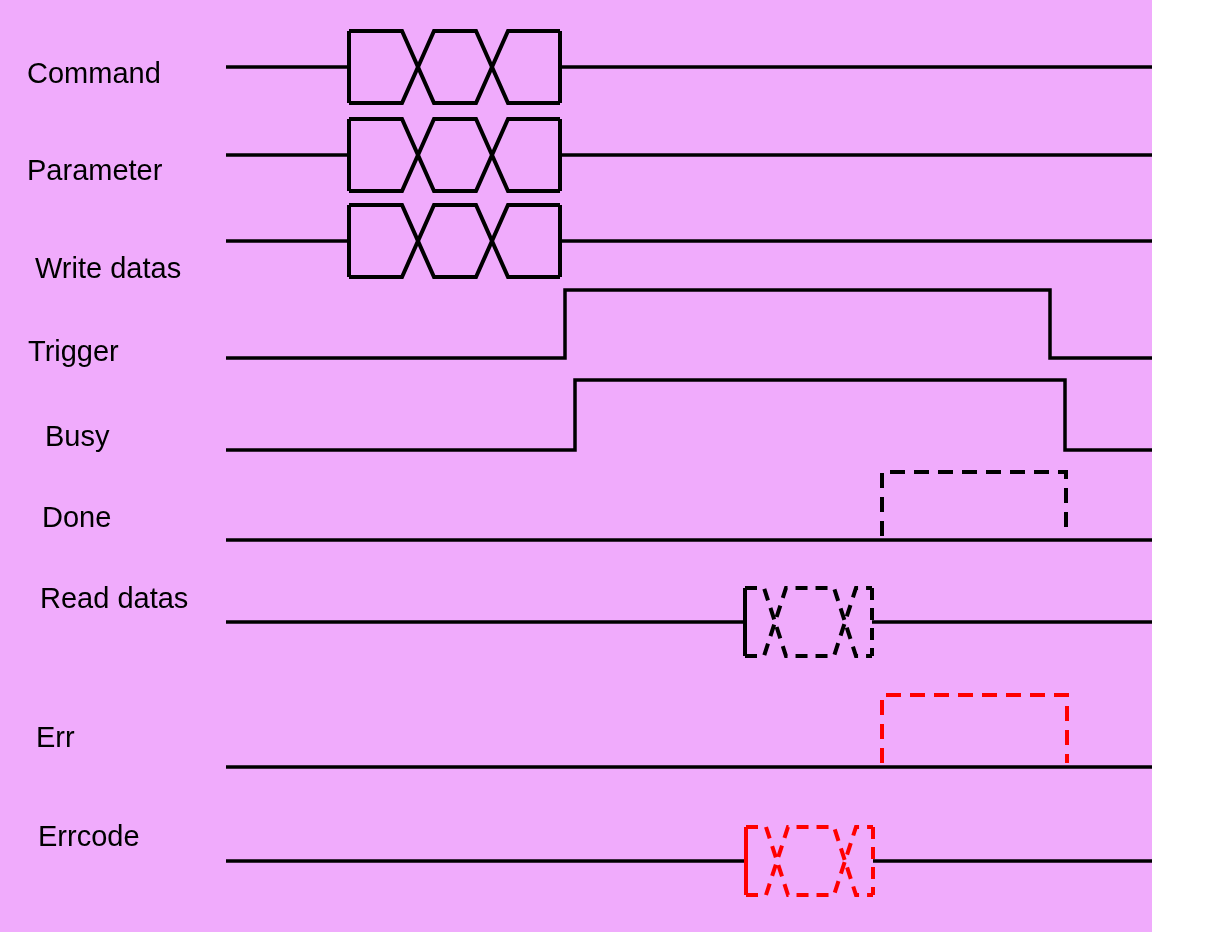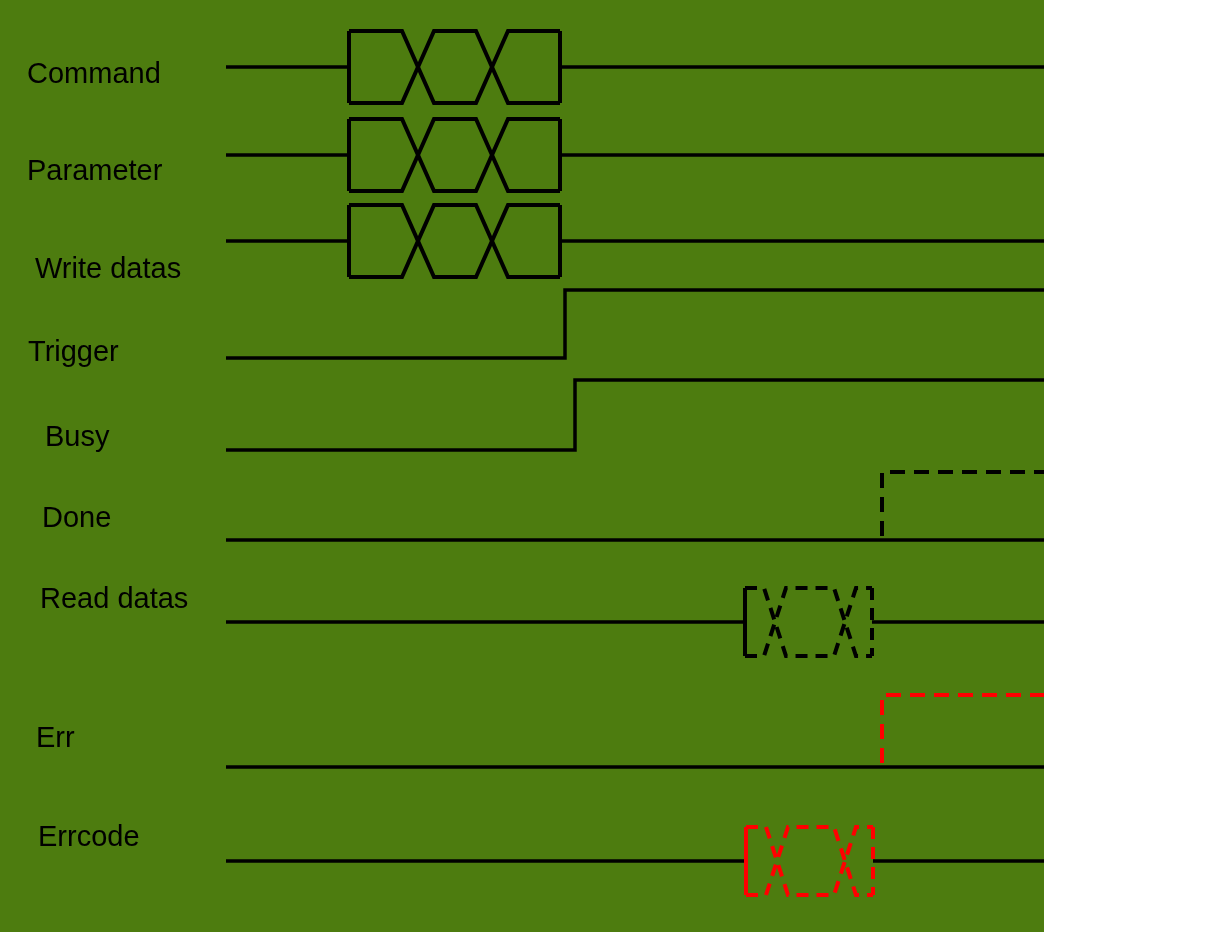--- a/index.html
+++ b/index.html
@@ -2,23 +2,23 @@
 <html><head>
 <meta charset="utf-8">
 <style>
   html, body {
     margin: 0;
     padding: 0;
     background: #ffffff;
   }
   .stage {
     position: relative;
-    width: 1044px;
+    width: 1152px;
     height: 932px;
-    background: #4d7c0f;
+    background: #f0abfc;
     overflow: hidden;
     font-family: "Liberation Sans", sans-serif;
   }
   .stage svg {
     position: absolute;
     top: 0;
     left: 0;
   }
   .signal-label {
     font-family: "Liberation Sans", sans-serif;

